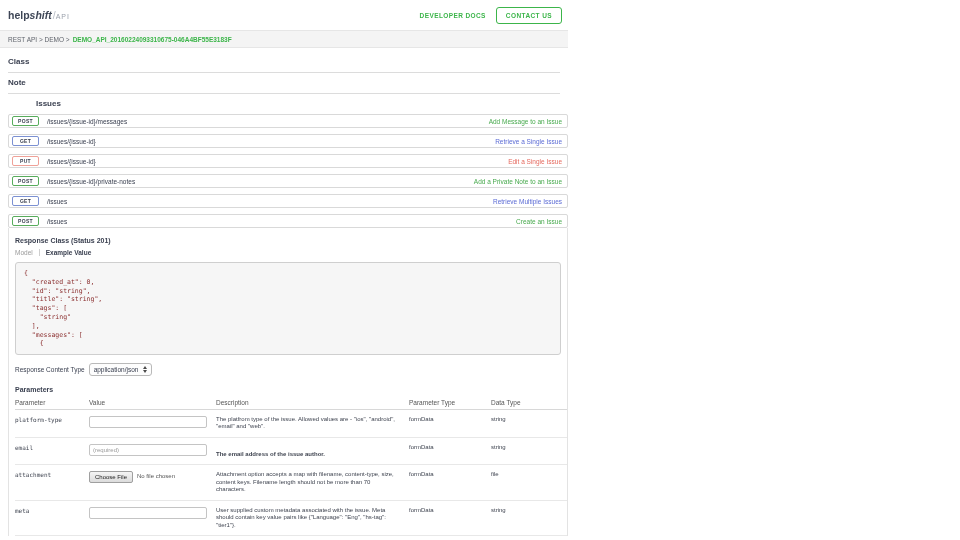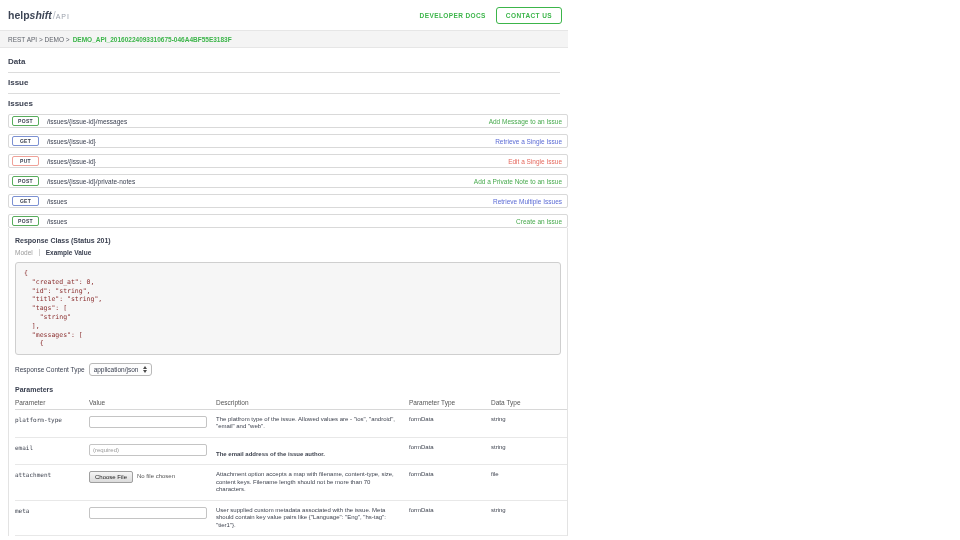--- a/index.html
+++ b/index.html
@@ -18,21 +18,21 @@
   .dev-docs { color:#3cb54a; font-size:6.5px; font-weight:700; letter-spacing:.4px; text-decoration:none; cursor:pointer; }
   .contact-btn { color:#3cb54a; font-size:6.5px; font-weight:700; letter-spacing:.4px; border:1px solid #3cb54a; border-radius:3px; padding:4px 9px; background:#fff; cursor:pointer; }
 
   
   .crumbbar { height:18px; background:#f4f4f4; border-top:1px solid #e6e6e6; border-bottom:1px solid #e6e6e6; display:flex; align-items:center; padding:0 8px; font-size:6.5px; color:#61656d; }
   .crumb-current { color:#3cb54a; font-weight:700; margin-left:3px; }
 
   
   .content { padding:4px 0 0 8px; width:568px; }
   .section { width:552px; padding:5px 0 6px; border-bottom:1px solid #dcdcdc; font-size:8px; font-weight:700; color:#3b4151; cursor:pointer; }
-  .section.last { border-bottom:none; }
+  .section.last { border-bottom:none;margin-left:28px; }
 
   
   .ep-row { width:560px; height:14px; border:1px solid #d9d9d9; border-radius:2px; background:#fff; margin-bottom:6px; display:flex; align-items:center; padding:0 5px 0 3px; cursor:pointer; }
   .badge { display:inline-flex; align-items:center; justify-content:center; width:27px; height:10px; border-radius:2px; background:#fff; font-size:5px; font-weight:700; letter-spacing:.3px; color:#3b4151; }
   .ep-post .badge { border:1px solid #57ac5c; }
   .ep-get  .badge { border:1px solid #7b90d2; }
   .ep-put  .badge { border:1px solid #efa198; }
   .path { font-size:6.5px; color:#3b4151; margin-left:8px; }
   .ep-link { margin-left:auto; font-size:6.5px; text-decoration:none; cursor:pointer; }
   .ep-post .ep-link { color:#47a94d; }
@@ -85,22 +85,22 @@
     </div>
   </div>
 
   <div class="crumbbar">
     <span>REST API &gt; DEMO &gt;</span>
     <span class="crumb-current">DEMO_API_20160224093310675-046A4BF55E3183F</span>
   </div>
 
   <div class="content">
 
-    <div class="section">Data</div>
-    <div class="section">Issue</div>
+    <div class="section">Class</div>
+    <div class="section">Note</div>
     <div class="section last">Issues</div>
 
     <div class="ep-row ep-post">
       <span class="badge">POST</span>
       <span class="path">/issues/{issue-id}/messages</span>
       <a class="ep-link">Add Message to an Issue</a>
     </div>
     <div class="ep-row ep-get">
       <span class="badge">GET</span>
       <span class="path">/issues/{issue-id}</span>

